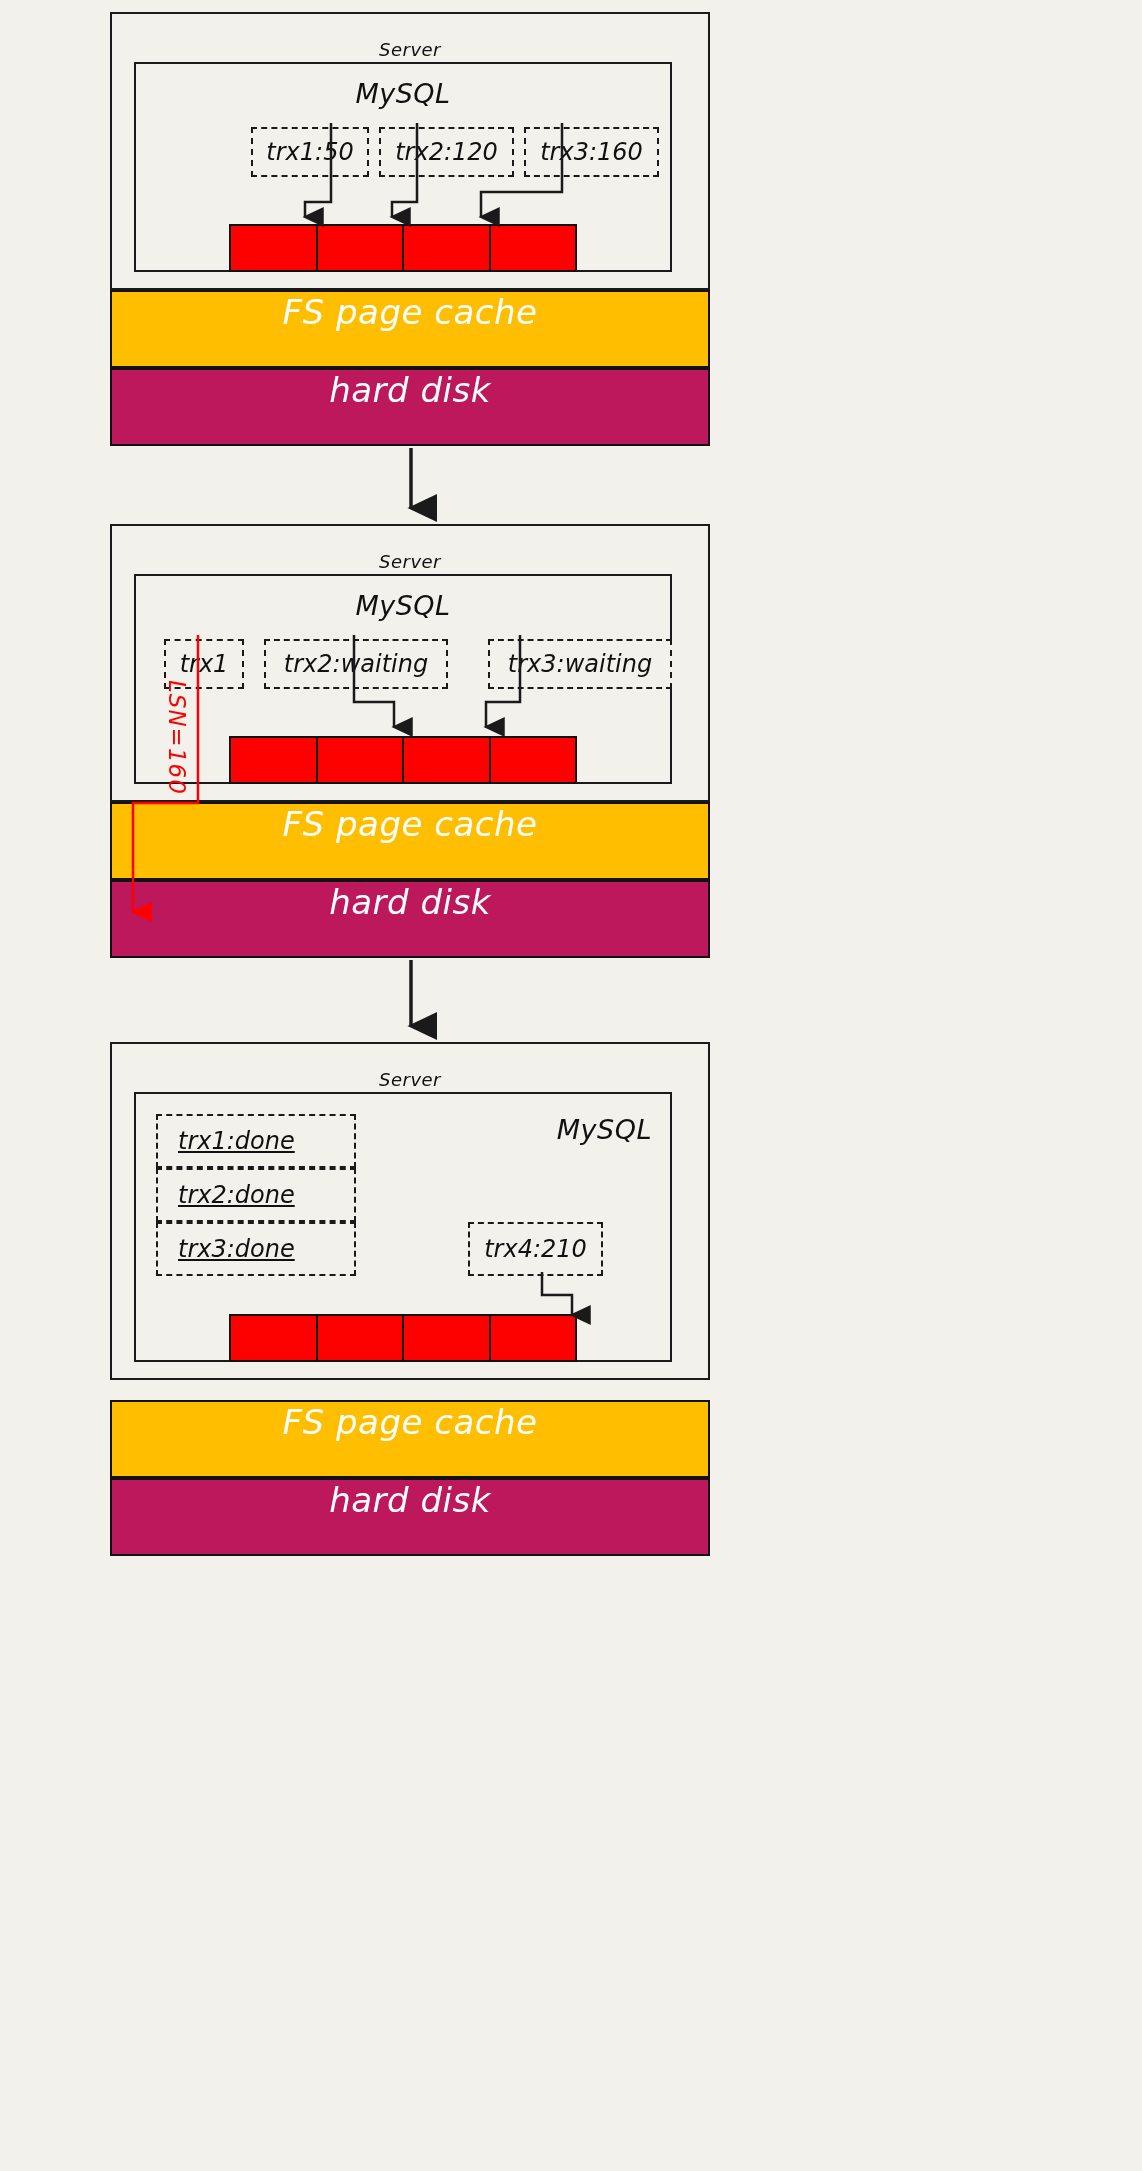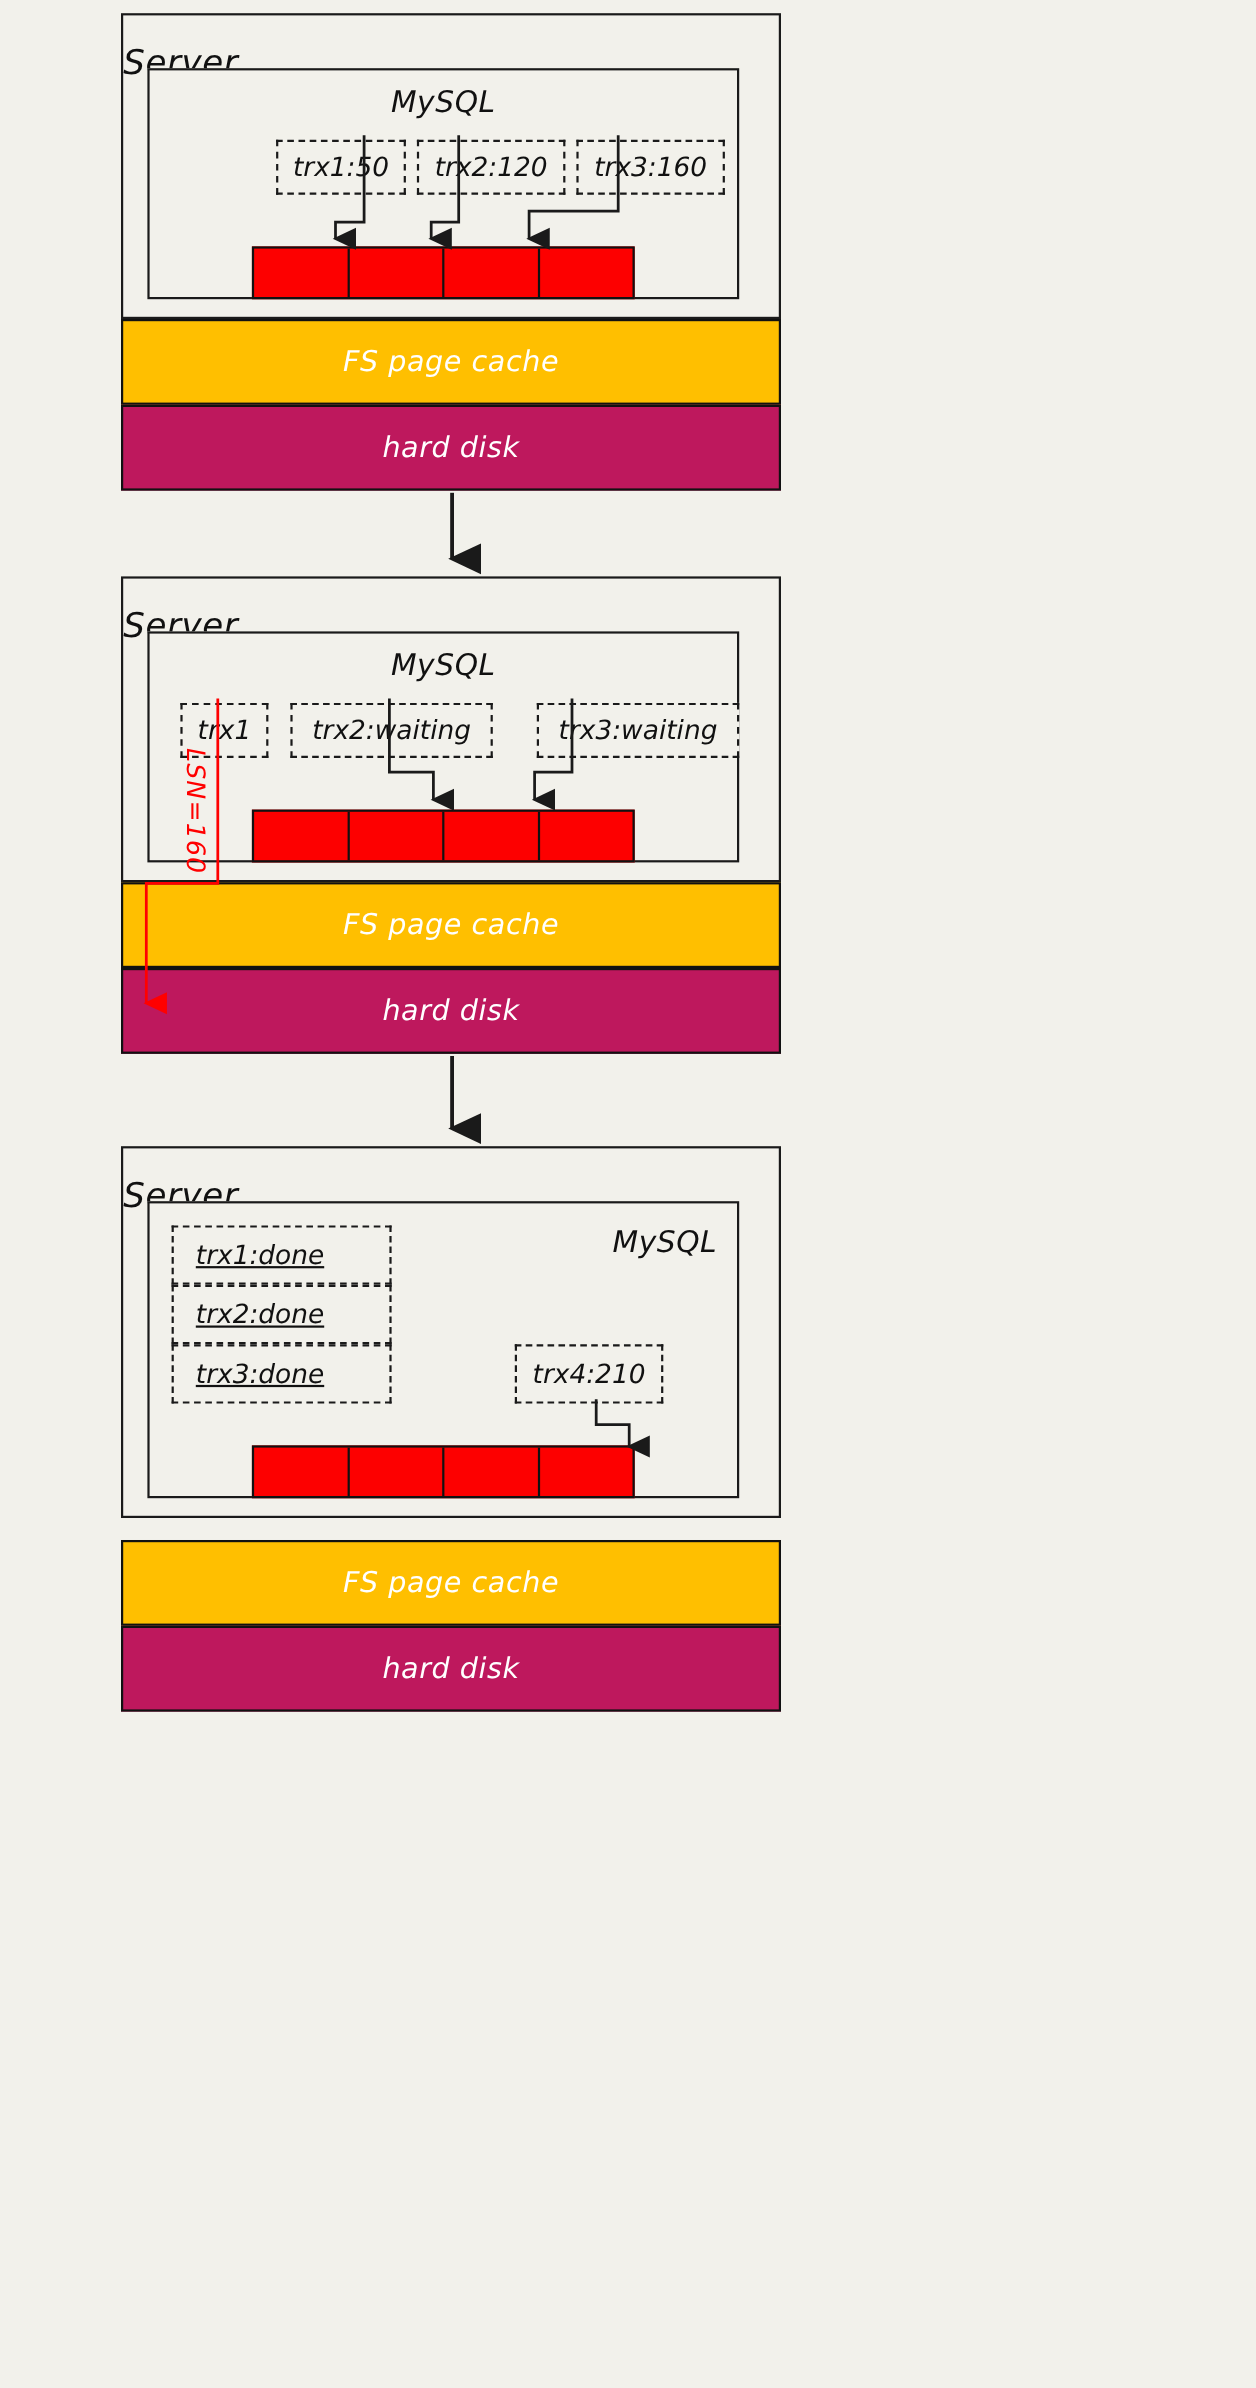--- a/index.html
+++ b/index.html
@@ -9,23 +9,23 @@
     font-family:"DejaVu Sans", sans-serif;
     position:relative;
     overflow:hidden;
   }
   .stage{position:absolute;left:0;top:0;width:1142px;height:2171px;}
   .server-box{
     position:absolute;box-sizing:border-box;
     background:#f2f1eb;border:2.5px solid #1a1a1a;
   }
   .server-label{
-    position:absolute;width:100%;text-align:left;
+    position:absolute;width:100%;text-align:center;
     font-family:"DejaVu Sans", sans-serif;
-    font-size:31px;color:#111;letter-spacing:.5px;
+    font-size:18px;color:#111;letter-spacing:.5px;
     font-style:italic;
   }
   .mysql-box{
     position:absolute;box-sizing:border-box;
     background:#f2f1eb;border:2px solid #1a1a1a;
   }
   .mysql-label{
     position:absolute;font-size:27px;color:#111;font-style:italic;
     letter-spacing:.5px;white-space:nowrap;
   }
@@ -46,22 +46,22 @@
     background:#fd0000;border:2px solid #111;
     display:flex;
   }
   .redseg{flex:1;box-sizing:border-box;border-right:2px solid #111;}
   .redseg:last-child{border-right:none;}
 
   
   .layer{
     position:absolute;box-sizing:border-box;
     border:2.5px solid #111;
-    display:flex;align-items:center;justify-content:center;
-    color:#ffffff;font-size:26px;font-style:italic;letter-spacing:.5px;
+    display:flex;align-items:flex-start;justify-content:center;
+    color:#ffffff;font-size:34px;font-style:italic;letter-spacing:.5px;
   }
   .fs{background:#ffbf00;}
   .hd{background:#be185d;}
 
   
   svg.conn{position:absolute;left:0;top:0;width:1142px;height:2171px;pointer-events:none;}
 
   .lsn-label{
     position:absolute;
     color:#ff0000;font-size:23px;font-style:italic;

